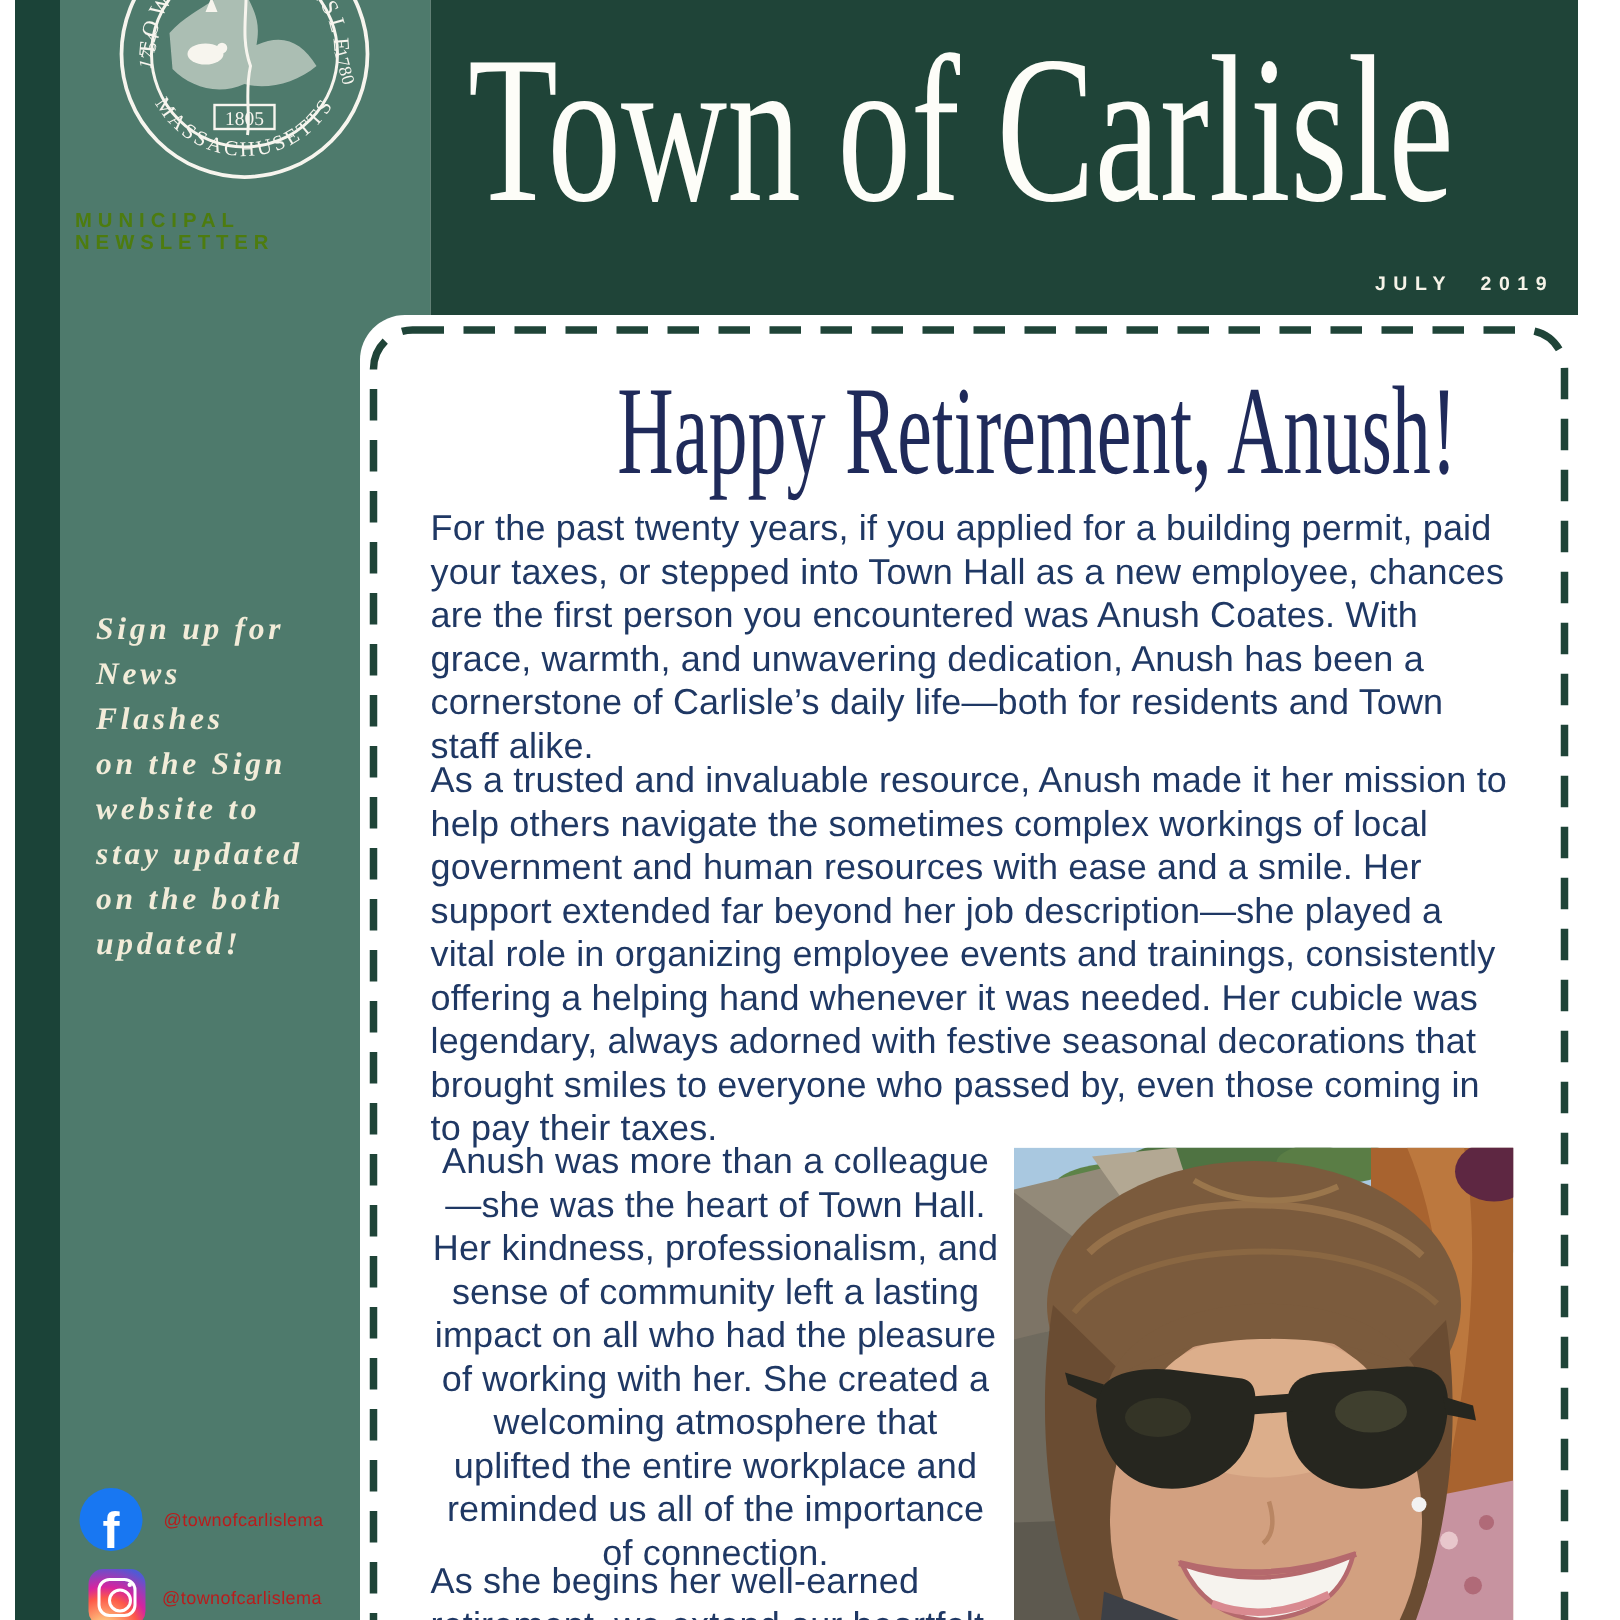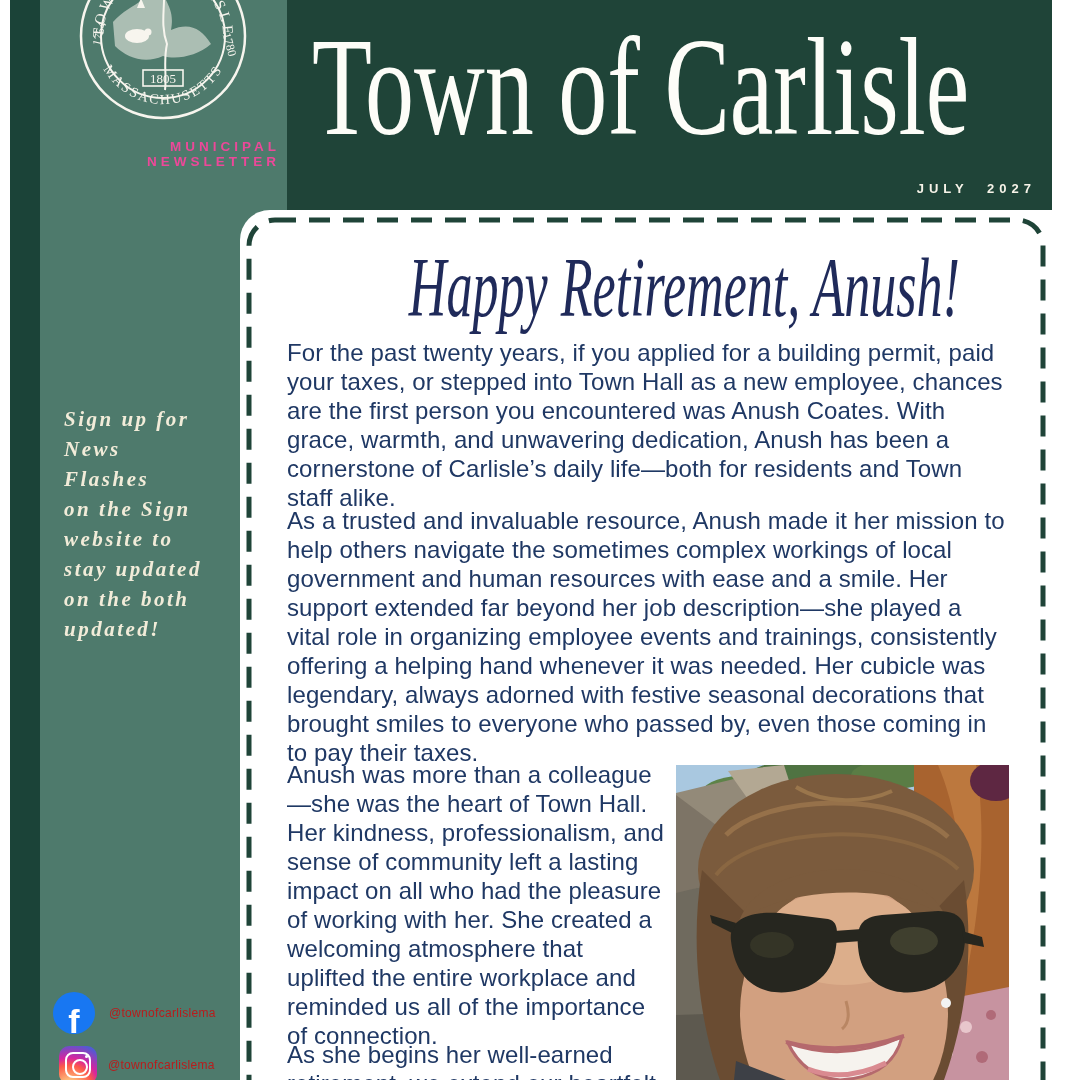--- a/index.html
+++ b/index.html
@@ -3,22 +3,22 @@
 <meta charset="utf-8">
 <style>
   html,body{margin:0;padding:0;}
   body{font-family:"Liberation Sans",sans-serif;}
   .page{position:relative;width:1080px;height:1080px;background:#ffffff;overflow:hidden;}
 
   
   .left-strip{position:absolute;left:10px;top:0;width:30px;height:1080px;background:#1b4338;}
   .sidebar{position:absolute;left:40px;top:0;width:247px;height:1080px;background:#4e7a6c;}
   .seal{position:absolute;left:79px;top:-48px;width:168px;height:168px;}
-  .newsletter-label{position:absolute;left:50px;top:139px;width:230px;text-align:right;
-    color:#ec4899;font-size:13.5px;font-weight:700;letter-spacing:4px;word-spacing:9px;}
+  .newsletter-label{position:absolute;left:50px;top:139px;width:230px;text-align:left;
+    color:#4d7c0f;font-size:13.5px;font-weight:700;letter-spacing:4px;word-spacing:9px;}
   .promo{position:absolute;left:64px;top:404px;width:142px;
     font-family:"Liberation Serif",serif;font-style:italic;font-weight:700;
     color:#f2ecd9;font-size:21px;line-height:30px;letter-spacing:2.5px;}
   .social-row{position:absolute;left:53px;display:flex;align-items:center;}
   .social-row.fb{top:992px;}
   .social-row.ig{top:1046px;left:59px;}
   .fb-icon{width:42px;height:42px;border-radius:50%;background:#1877f2;position:relative;flex:0 0 auto;}
   .fb-icon span{position:absolute;left:0;right:0;bottom:-7px;text-align:center;color:#fff;
     font-size:34px;font-weight:700;font-family:"Liberation Sans",sans-serif;}
   .ig-icon{width:38px;height:38px;border-radius:10px;flex:0 0 auto;position:relative;
@@ -35,27 +35,27 @@
   .page-title{position:absolute;left:312px;top:17px;white-space:nowrap;
     font-family:"Liberation Serif",serif;font-weight:400;color:#fdfdf8;
     font-size:140px;line-height:1;transform:scaleX(.70);transform-origin:0 0;}
   .issue-date{position:absolute;right:44px;top:181px;color:#f6f3e8;
     font-size:13px;font-weight:700;letter-spacing:5px;word-spacing:10px;}
 
   
   .card{position:absolute;left:240px;top:210px;width:812px;height:870px;background:#ffffff;
     border-radius:30px 30px 0 0;}
   .card-border{position:absolute;left:240px;top:210px;width:812px;height:870px;pointer-events:none;}
-  .headline{position:absolute;left:240px;top:246px;width:808px;text-align:center;white-space:nowrap;font-style:italic;}
+  .headline{position:absolute;left:240px;top:246px;width:808px;text-align:center;white-space:nowrap;}
   .headline span{display:inline-block;transform:scaleX(.62);transform-origin:50% 50%;
     font-family:"Liberation Serif",serif;font-weight:400;color:#1f2a5a;font-size:84px;line-height:1;}
   .body-text{position:absolute;color:#1f3864;font-size:24px;line-height:29px;letter-spacing:.1px;}
   .p1{left:287px;top:338px;width:722px;}
   .p2{left:287px;top:506px;width:722px;}
-  .p3{left:287px;top:760px;width:380px;}
+  .p3{left:287px;top:760px;width:380px;text-align:center;}
   .p4{left:287px;top:1040px;width:380px;}
   .photo{position:absolute;left:676px;top:765px;width:333px;height:315px;overflow:hidden;}
 </style>
 </head>
 <body>
 
 <div class="page">
 
   <div class="left-strip"></div>
   <div class="sidebar"></div>
@@ -111,21 +111,21 @@
     <div class="ig-icon">
       <div class="frame"></div>
         <div class="lens"></div>
         <div class="dot"></div>
     </div>
     <div class="handle">@townofcarlislema</div>
   </div>
 
   <div class="header"></div>
   <div class="page-title">Town of Carlisle</div>
-  <div class="issue-date">JULY 2027</div>
+  <div class="issue-date">JULY 2019</div>
 
   <div class="card"></div>
   <svg class="card-border">
     <rect x="9" y="10" width="794" height="1000" rx="26" fill="none" stroke="#1f4438" stroke-width="5" stroke-dasharray="21 13"></rect>
   </svg>
 
   <div class="headline">
     <span>Happy Retirement, Anush!</span>
   </div>
 

